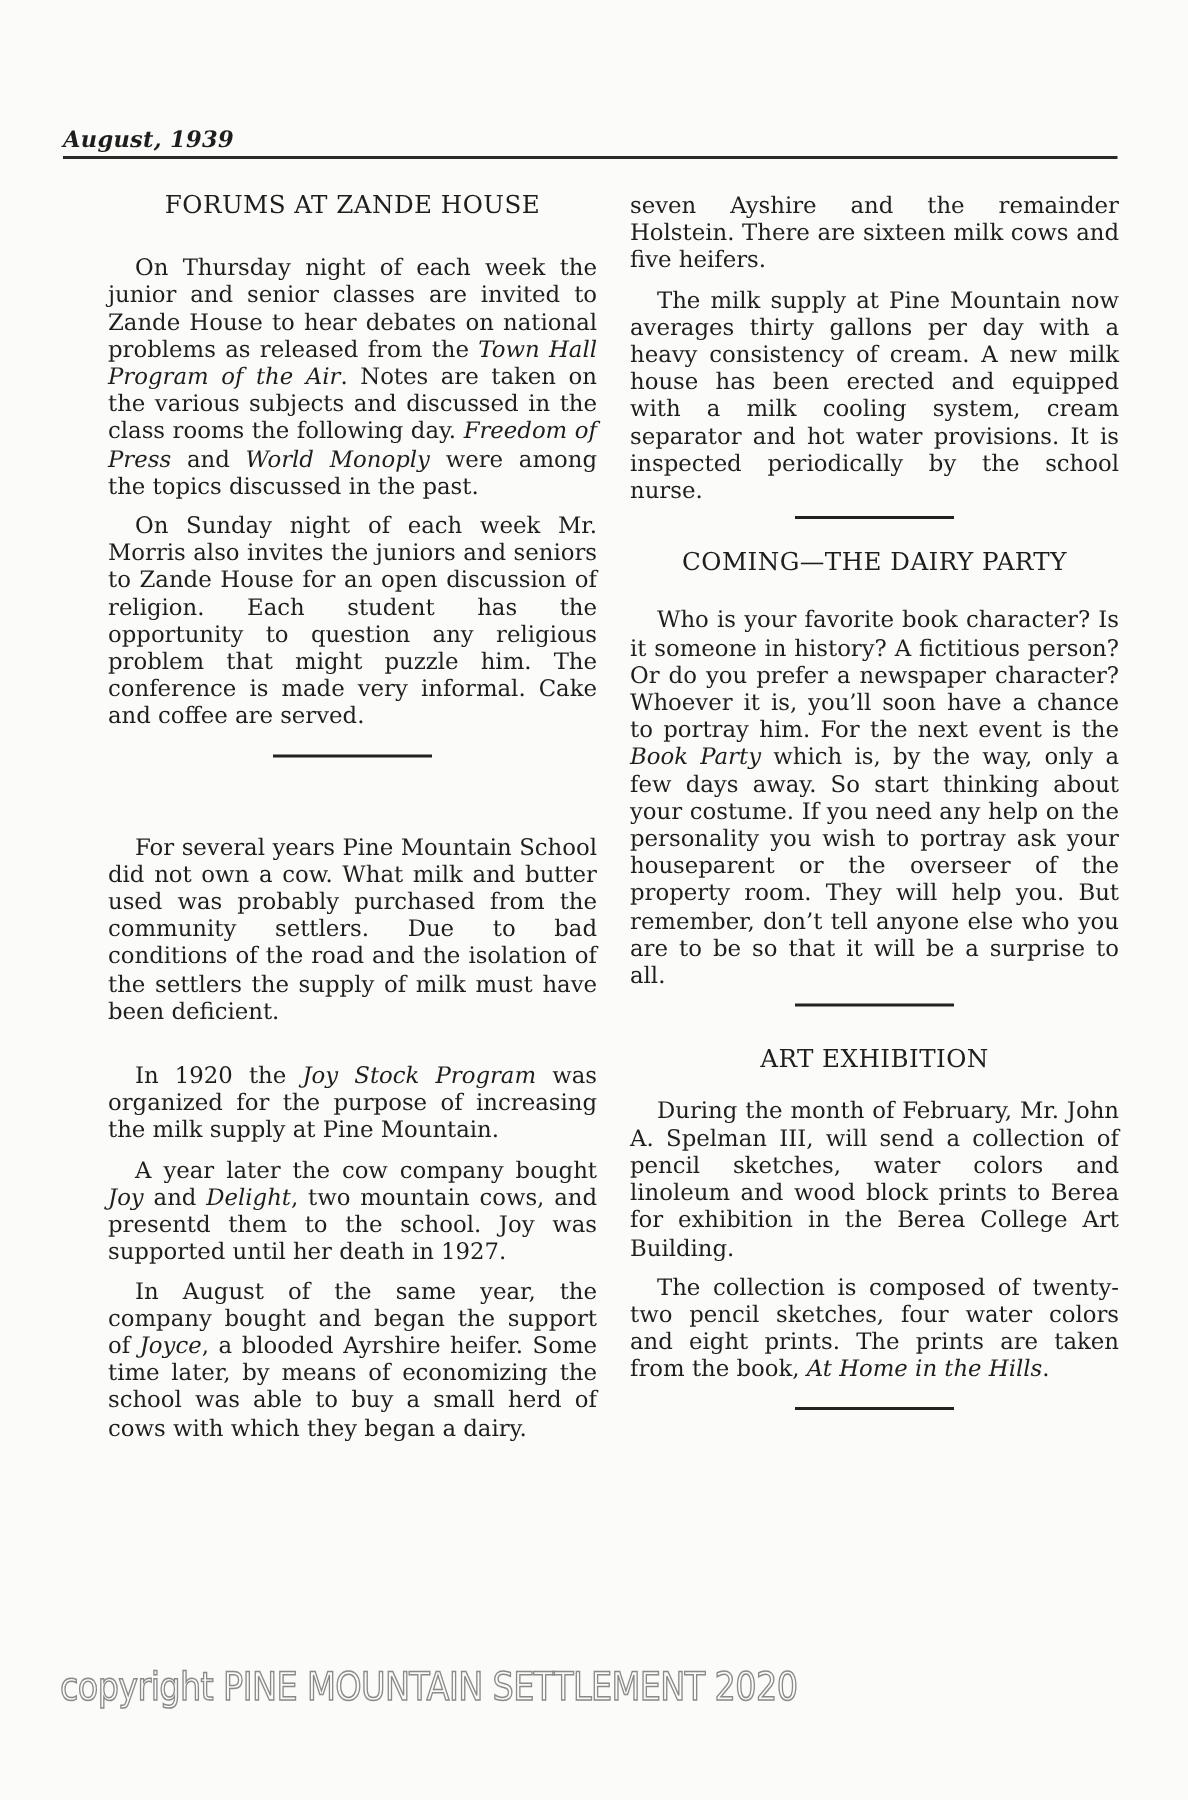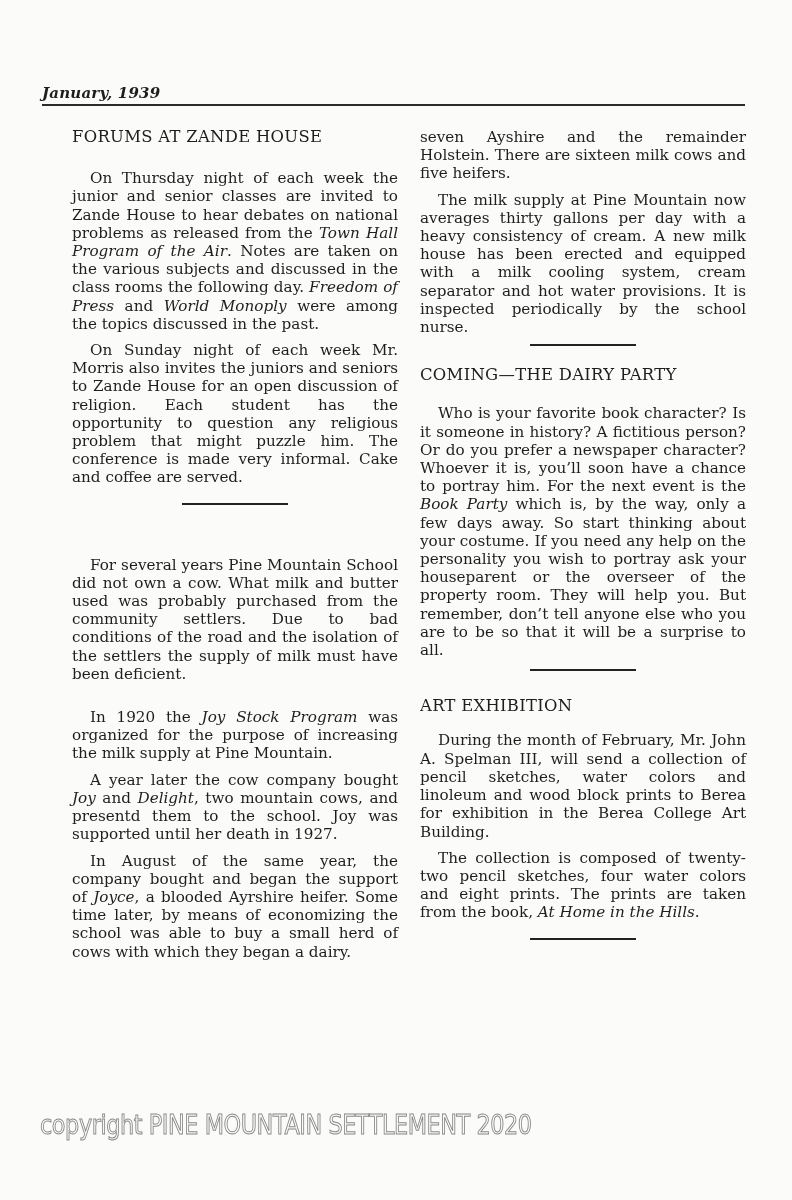--- a/index.html
+++ b/index.html
@@ -19,42 +19,42 @@
     font-size: 15px; letter-spacing: 0.2px;
   }
   .col {
     position: absolute; top: 128px; width: 326px;
     font-size: 15.2px; line-height: 18.2px;
     text-align: justify;
   }
   .col.left { left: 72px; width: 326px; }
   .col.right { left: 420px; width: 326px; }
   .col h2 {
-    font-weight: normal; font-size: 16.4px; 
+    font-weight: normal; font-size: 16.4px; text-align: center;
     margin: 0; letter-spacing: 0.3px;
   }
   .col p { margin: 0; text-indent: 18px; }
   .col p.cont { text-indent: 0; }
   .col i { font-style: italic; }
   .rule { height: 0; border-top: 2px solid #222; width: 106px; margin: 0 auto; }
   .gap-s { height: 8px; }
   .watermark {
     position: absolute; left: 40px; top: 1110px;
     font-family: "DejaVu Sans", "Liberation Sans", sans-serif;
     font-size: 26px; letter-spacing: -0.5px;
     color: transparent; -webkit-text-stroke: 1px #8a8a8a;
     transform: scaleX(0.86); transform-origin: left top;
     white-space: nowrap;
   }
 </style>
 </head>
 <body>
 
 <div class="page-header">
-  <span class="date">January, 1939</span>
+  <span class="date">August, 1939</span>
 </div>
 
 <div class="col left">
   <h2>FORUMS AT ZANDE HOUSE</h2>
   <div style="height:23px"></div>
   <p><span>On Thursday night of each week the junior and senior classes are invited to Zande House to hear debates on national problems as released from the </span><i>Town Hall Program of the Air</i><span>. Notes are taken on the various subjects and discussed in the class rooms the following day. </span><i>Freedom of Press</i><span> and </span><i>World Monoply</i><span> were among the topics discussed in the past.</span></p>
   <div class="gap-s"></div>
   <p><span>On Sunday night of each week Mr. Morris also invites the juniors and seniors to Zande House for an open discussion of religion. Each student has the opportunity to question any religious problem that might puzzle him. The conference is made very informal. Cake and coffee are served.</span></p>
   <div style="height:16px"></div>
   <div class="rule"></div>

